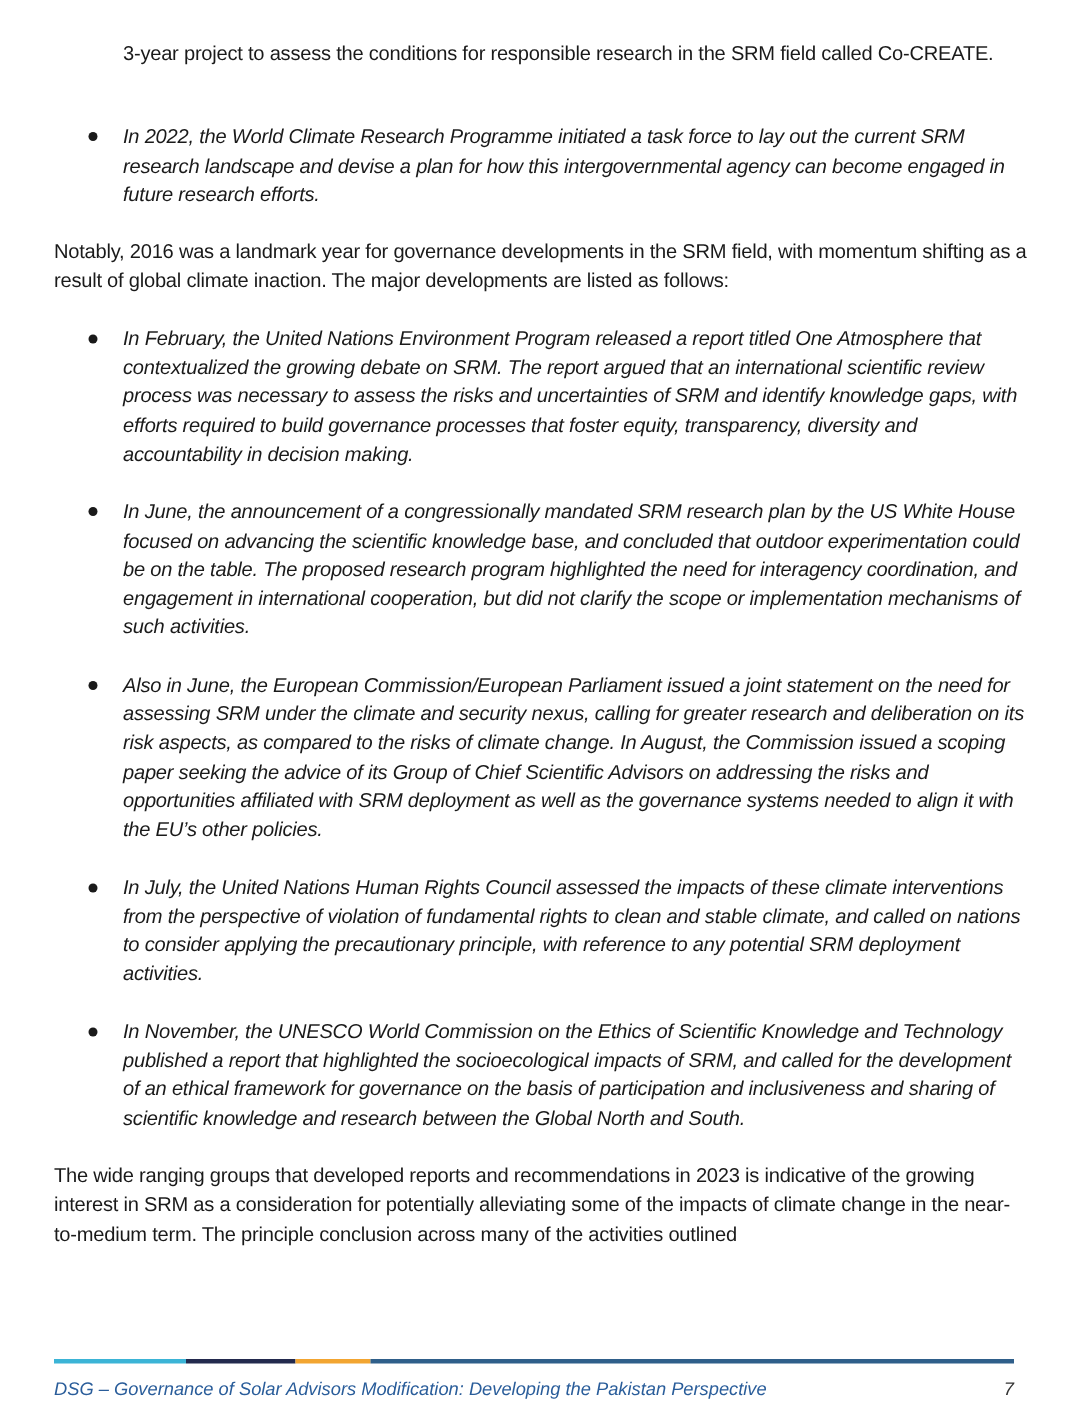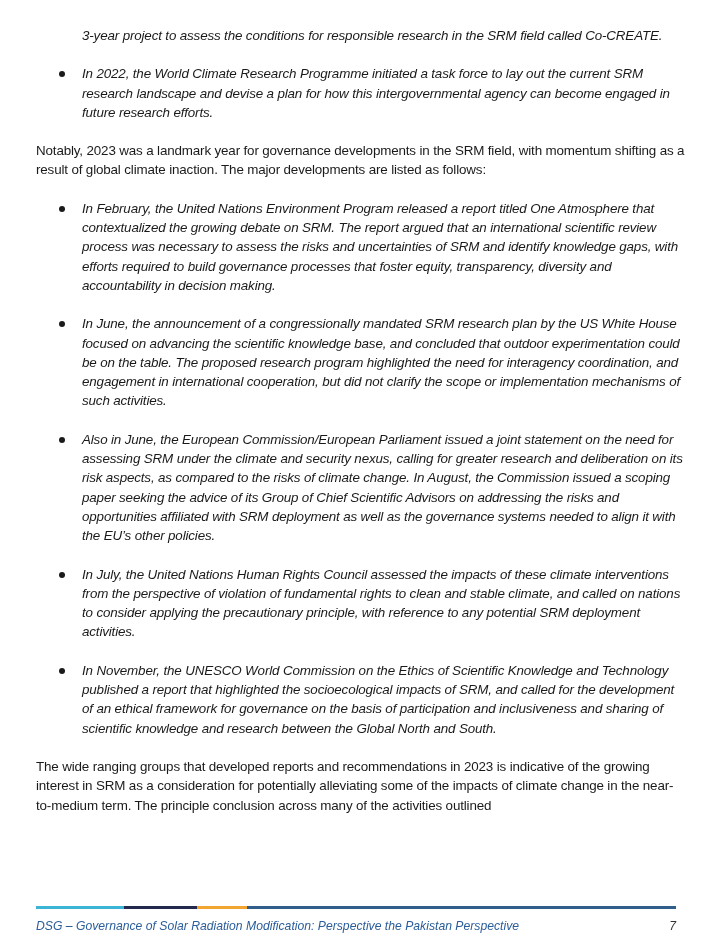--- a/index.html
+++ b/index.html
@@ -9,54 +9,54 @@
   }
   .page { position: absolute; left: 36px; top: 26px; width: 650px; }
   .p { font-size: 13.4px; line-height: 19.3px; margin: 0; letter-spacing: -0.15px; }
   .para { margin: 0 0 19px 0; }
   ul.bullets { list-style: none; margin: 0; padding: 0; font-style: italic; }
   ul.bullets li { position: relative; padding-left: 46px; margin-bottom: 19px; }
   ul.bullets li .dot {
     position: absolute; left: 23px; top: 7px; width: 6px; height: 6px;
     border-radius: 50%; background: #1a1a1a;
   }
-  .cont { padding-left: 46px; margin-bottom: 19px; font-style: italic; }
+  .cont { padding-left: 46px; margin-bottom: 36px; }
   .footer-bar { position: absolute; left: 36px; top: 906px; width: 640px; height: 3px; display: flex; }
   .footer-bar span { display: block; height: 3px; }
   .footer-text {
     position: absolute; left: 36px; top: 919px; width: 640px;
     font-size: 12.2px; font-style: italic; color: #2a5d9a; display: flex; justify-content: space-between;
   }
   .footer-text .title { color: #2a5d9a; }
   .footer-text .pg { color: #333; font-style: italic; margin-right: 0; }
 </style>
 </head>
 <body>
 
 <div class="page">
   <p class="p cont">3-year project to assess the conditions for responsible research in the SRM field called Co-CREATE.</p>
   <ul class="bullets">
     <li class="p">
       <span class="dot"></span>
       <span>In 2022, the World Climate Research Programme initiated a task force to lay out the current SRM research landscape and devise a plan for how this intergovernmental agency can become engaged in future research efforts.</span>
     </li>
   </ul>
-  <p class="p para">Notably, 2023 was a landmark year for governance developments in the SRM field, with momentum shifting as a result of global climate inaction. The major developments are listed as follows:</p>
+  <p class="p para">Notably, 2016 was a landmark year for governance developments in the SRM field, with momentum shifting as a result of global climate inaction. The major developments are listed as follows:</p>
   <ul class="bullets">
     <li class="p"><span class="dot"></span><span>In February, the United Nations Environment Program released a report titled One Atmosphere that contextualized the growing debate on SRM. The report argued that an international scientific review process was necessary to assess the risks and uncertainties of SRM and identify knowledge gaps, with efforts required to build governance processes that foster equity, transparency, diversity and accountability in decision making.</span></li>
     <li class="p"><span class="dot"></span><span>In June, the announcement of a congressionally mandated SRM research plan by the US White House focused on advancing the scientific knowledge base, and concluded that outdoor experimentation could be on the table. The proposed research program highlighted the need for interagency coordination, and engagement in international cooperation, but did not clarify the scope or implementation mechanisms of such activities.</span></li>
     <li class="p"><span class="dot"></span><span>Also in June, the European Commission/European Parliament issued a joint statement on the need for assessing SRM under the climate and security nexus, calling for greater research and deliberation on its risk aspects, as compared to the risks of climate change. In August, the Commission issued a scoping paper seeking the advice of its Group of Chief Scientific Advisors on addressing the risks and opportunities affiliated with SRM deployment as well as the governance systems needed to align it with the EU’s other policies.</span></li>
     <li class="p"><span class="dot"></span><span>In July, the United Nations Human Rights Council assessed the impacts of these climate interventions from the perspective of violation of fundamental rights to clean and stable climate, and called on nations to consider applying the precautionary principle, with reference to any potential SRM deployment activities.</span></li>
     <li class="p"><span class="dot"></span><span>In November, the UNESCO World Commission on the Ethics of Scientific Knowledge and Technology published a report that highlighted the socioecological impacts of SRM, and called for the development of an ethical framework for governance on the basis of participation and inclusiveness and sharing of scientific knowledge and research between the Global North and South.</span></li>
   </ul>
   <p class="p">The wide ranging groups that developed reports and recommendations in 2023 is indicative of the growing interest in SRM as a consideration for potentially alleviating some of the impacts of climate change in the near-to-medium term. The principle conclusion across many of the activities outlined</p>
 </div>
 
 <div class="footer-bar">
   <span style="width:88px;background:#3bb4d6"></span>
   <span style="width:73px;background:#232a4e"></span>
   <span style="width:50px;background:#f2a531"></span>
   <span style="width:429px;background:#2f5f8a"></span>
 </div>
 <div class="footer-text">
-  <span class="title">DSG – Governance of Solar Radiation Modification: Perspective the Pakistan Perspective</span>
+  <span class="title">DSG – Governance of Solar Advisors Modification: Developing the Pakistan Perspective</span>
   <span class="pg">7</span>
 </div>
 
 </body></html>

